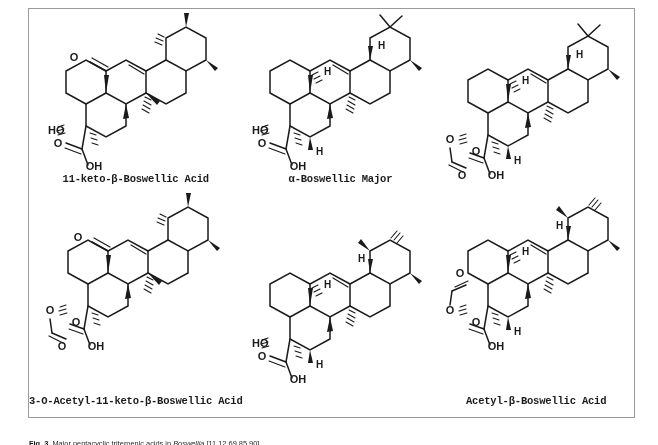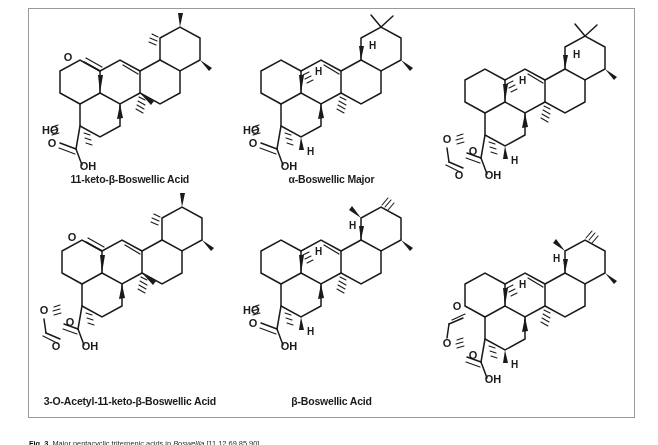--- a/index.html
+++ b/index.html
@@ -42,20 +42,21 @@
   }
   .struct-wrap svg{display:block;}
   .cap{
     font-size:10.5px;
     font-weight:bold;
     color:#1b1b1b;
     letter-spacing:-0.2px;
     text-align:center;
     padding-bottom:6px;
     white-space:nowrap;
+    font-family:Liberation Mono, monospace;
   }
   .cell.r2 .cap{padding-bottom:10px;margin-top:44px;}
   #fig-caption{
     position:absolute;
     left:29px;top:440px;
     width:600px;
     font-size:7.4px;
     color:#2a2a2a;
     line-height:1.2;
     white-space:nowrap;
@@ -372,21 +373,20 @@
           <text class="atom" x="48" y="157" text-anchor="middle">OH</text>
           <g class="hash">
             <path d="M44 120 L50 122"></path>
             <path d="M45 125 L51 127"></path>
             <path d="M46 130 L52 132"></path>
           </g>
           <polygon class="wedge" points="60,124 58,137 63,137"></polygon>
           <text class="atom-h" x="66" y="142">H</text>
         </svg>
       </div>
-      <div class="cap">β-Boswellic Acid</div>
     </div>
 
     <div class="cell r2">
       <div class="struct-wrap">
         <svg width="180" height="158" viewBox="0 0 180 158">
           <g class="bond">
             <path d="M122 47 L122 25 L142 14 L162 25 L162 47 L142 58 Z"></path>
             <path d="M122 47 L102 58 L102 80 L122 91 L142 80 L142 58"></path>
             <path d="M102 58 L82 47 L62 58 L62 80 L82 91 L102 80"></path>
             <path d="M62 80 L42 91 L42 113 L62 124 L82 113 L82 91"></path>
@@ -435,18 +435,19 @@
           <text class="atom" x="50" y="157" text-anchor="middle">OH</text>
           <g class="hash">
             <path d="M46 120 L52 122"></path>
             <path d="M47 125 L53 127"></path>
             <path d="M48 130 L54 132"></path>
           </g>
           <polygon class="wedge" points="62,124 60,137 65,137"></polygon>
           <text class="atom-h" x="68" y="142">H</text>
         </svg>
       </div>
+      <div class="cap">Acetyl-β-Boswellic Acid</div>
     </div>
 
   </div>
 </div>
 
 <div id="fig-caption"><span class="lead">Fig. 3.</span><span> Major pentacyclic triterpenic acids in </span><span class="ital">Boswellia</span><span> [11,12,69,85,90]</span></div>
 
 </body></html>

